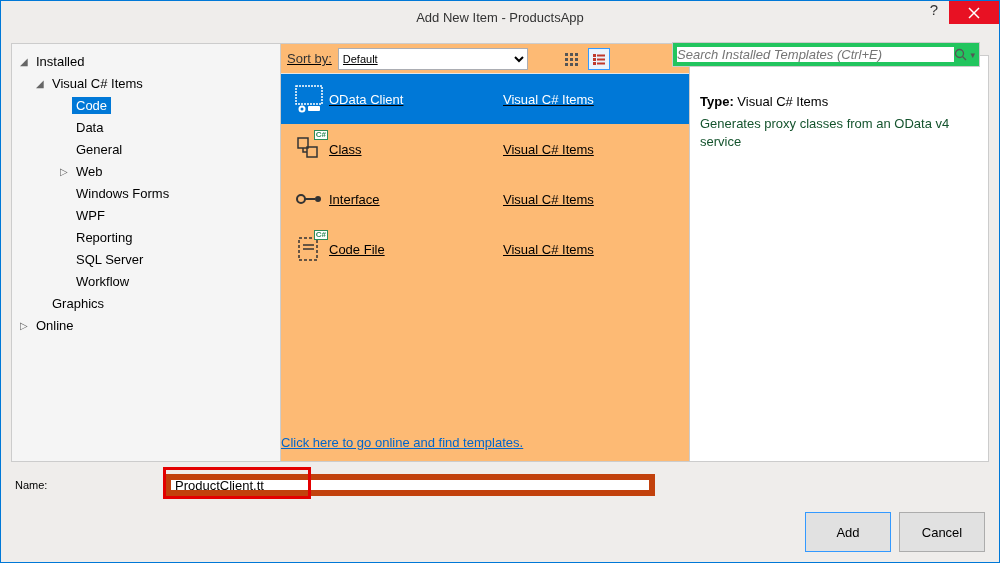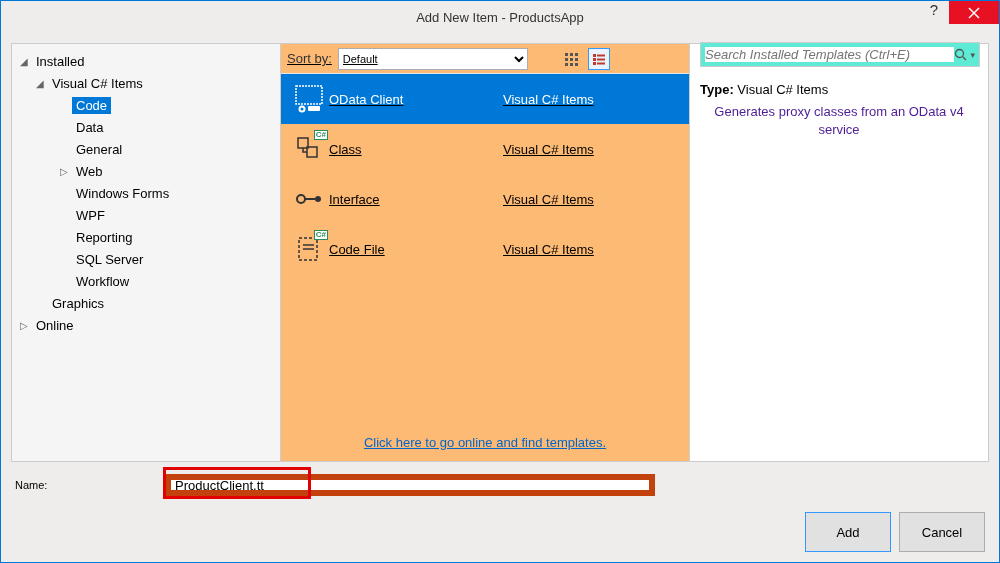--- a/index.html
+++ b/index.html
@@ -14,40 +14,40 @@
   .body { flex: 1; display: flex; flex-direction: column; padding: 10px; gap: 8px; }
   .main-row { flex: 1; display: flex; gap: 0; min-height: 0; }
   .tree-pane { width: 270px; background: #f5f5f5; border: 1px solid #ccc; font-size: 13px; padding: 6px 0; overflow: hidden; }
   .tree-pane .node { display: flex; align-items: center; height: 22px; padding-left: 8px; cursor: pointer; }
   .tree-pane .node .arrow { width: 12px; display: inline-block; font-size: 10px; color: #666; }
   .tree-pane .node .label { padding: 1px 4px; }
   .tree-pane .node.selected .label { background: #0078d7; color: #fff; }
   .tree-pane .lvl1 { padding-left: 24px; }
   .tree-pane .lvl2 { padding-left: 48px; }
   .center-pane { flex: 1; background: #fdba74; border-top: 1px solid #ccc; border-bottom: 1px solid #ccc; display: flex; flex-direction: column; text-decoration: underline; }
-  .right-pane { width: 300px; background: #fff; border: 1px solid #ccc; padding: 8px 10px; font-size: 13px; }
+  .right-pane { width: 300px; background: #fff; border: 1px solid #ccc; padding: 8px 10px; font-size: 13px; margin-top: 12px; }
   .toolbar-row { display: flex; align-items: center; height: 30px; padding: 0 6px; gap: 6px; border-bottom: 1px solid #e5e5e5; }
   .toolbar-row .sort-label { font-size: 13px; color: #333; }
   .toolbar-row select { font-size: 11px; height: 22px; width: 190px; border: 1px solid #abadb3; background: #fff; }
   .toolbar-row .view-btn { width: 22px; height: 22px; display: flex; align-items: center; justify-content: center; cursor: pointer; border: 1px solid transparent; }
   .toolbar-row .view-btn.active { border: 1px solid #3399ff; background: #eaf3fb; }
-  .search-wrap { width: 280px; height: 25px; border: 1px solid #ccc; background: #5eead4; display: flex; align-items: center; padding: 0 4px; position: absolute; right: 20px; top: 42px; }
+  .search-wrap { width: 308px; height: 25px; border: 1px solid #ccc; background: #22c55e; display: flex; align-items: center; padding: 0 4px; position: absolute; right: 20px; top: 42px; }
   .search-wrap input { flex: 1; border: none; outline: none; font-size: 13px; color: #333; font-style: italic; }
   .search-wrap .mag { color: #666; font-size: 14px; display: flex; gap: 2px; align-items: center; }
   .template-list { flex: 1; overflow: auto; }
   .template-item { display: flex; align-items: center; height: 50px; padding: 0 12px; gap: 4px; cursor: pointer; }
   .template-item.selected { background: #0078d7; color: #fff; }
   .template-item .icon-box { width: 32px; height: 32px; display: flex; align-items: center; justify-content: center; position: relative; }
   .template-item .tname { flex: 0 0 170px; font-size: 13px; }
   .template-item .tcat { font-size: 13px; }
-  .online-link-row { text-align: center; padding: 10px 0; }
+  .online-link-row { text-align: left; padding: 10px 0; }
   .online-link-row a { color: #0066cc; font-size: 13px; text-decoration: underline; cursor: pointer; }
   .right-pane .type-row { margin-bottom: 6px; }
   .right-pane .type-label { font-weight: bold; }
-  .right-pane .desc { color: #4c1d95; line-height: 1.4; text-align: center; }
+  .right-pane .desc { color: #14532d; line-height: 1.4; }
   .name-row { display: flex; align-items: center; height: 30px; padding: 0 4px; gap: 10px; }
   .name-row .name-label { width: 140px; font-size: 11px; }
   .name-row input { width: 490px; height: 22px; border: 6px solid #c2410c; font-size: 13px; padding: 0 4px; background: #fff; }
   .name-highlight { position: absolute; border: 3px solid #e30000; pointer-events: none; }
   .button-row { display: flex; justify-content: flex-end; gap: 8px; padding: 4px 4px 0 0; }
   .button-row button { width: 86px; height: 40px; font-size: 13px; border: 1px solid #acacac; background: #e1e1e1; cursor: pointer; }
   .button-row button.primary { border: 1px solid #3399ff; }
   .cs-badge { position: absolute; top: -3px; right: -3px; background: #fff; color: #2e8b57; font-size: 8px; font-weight: bold; padding: 0 1px; border: 1px solid #2e8b57; line-height: 1; }
 </style>
 </head>

